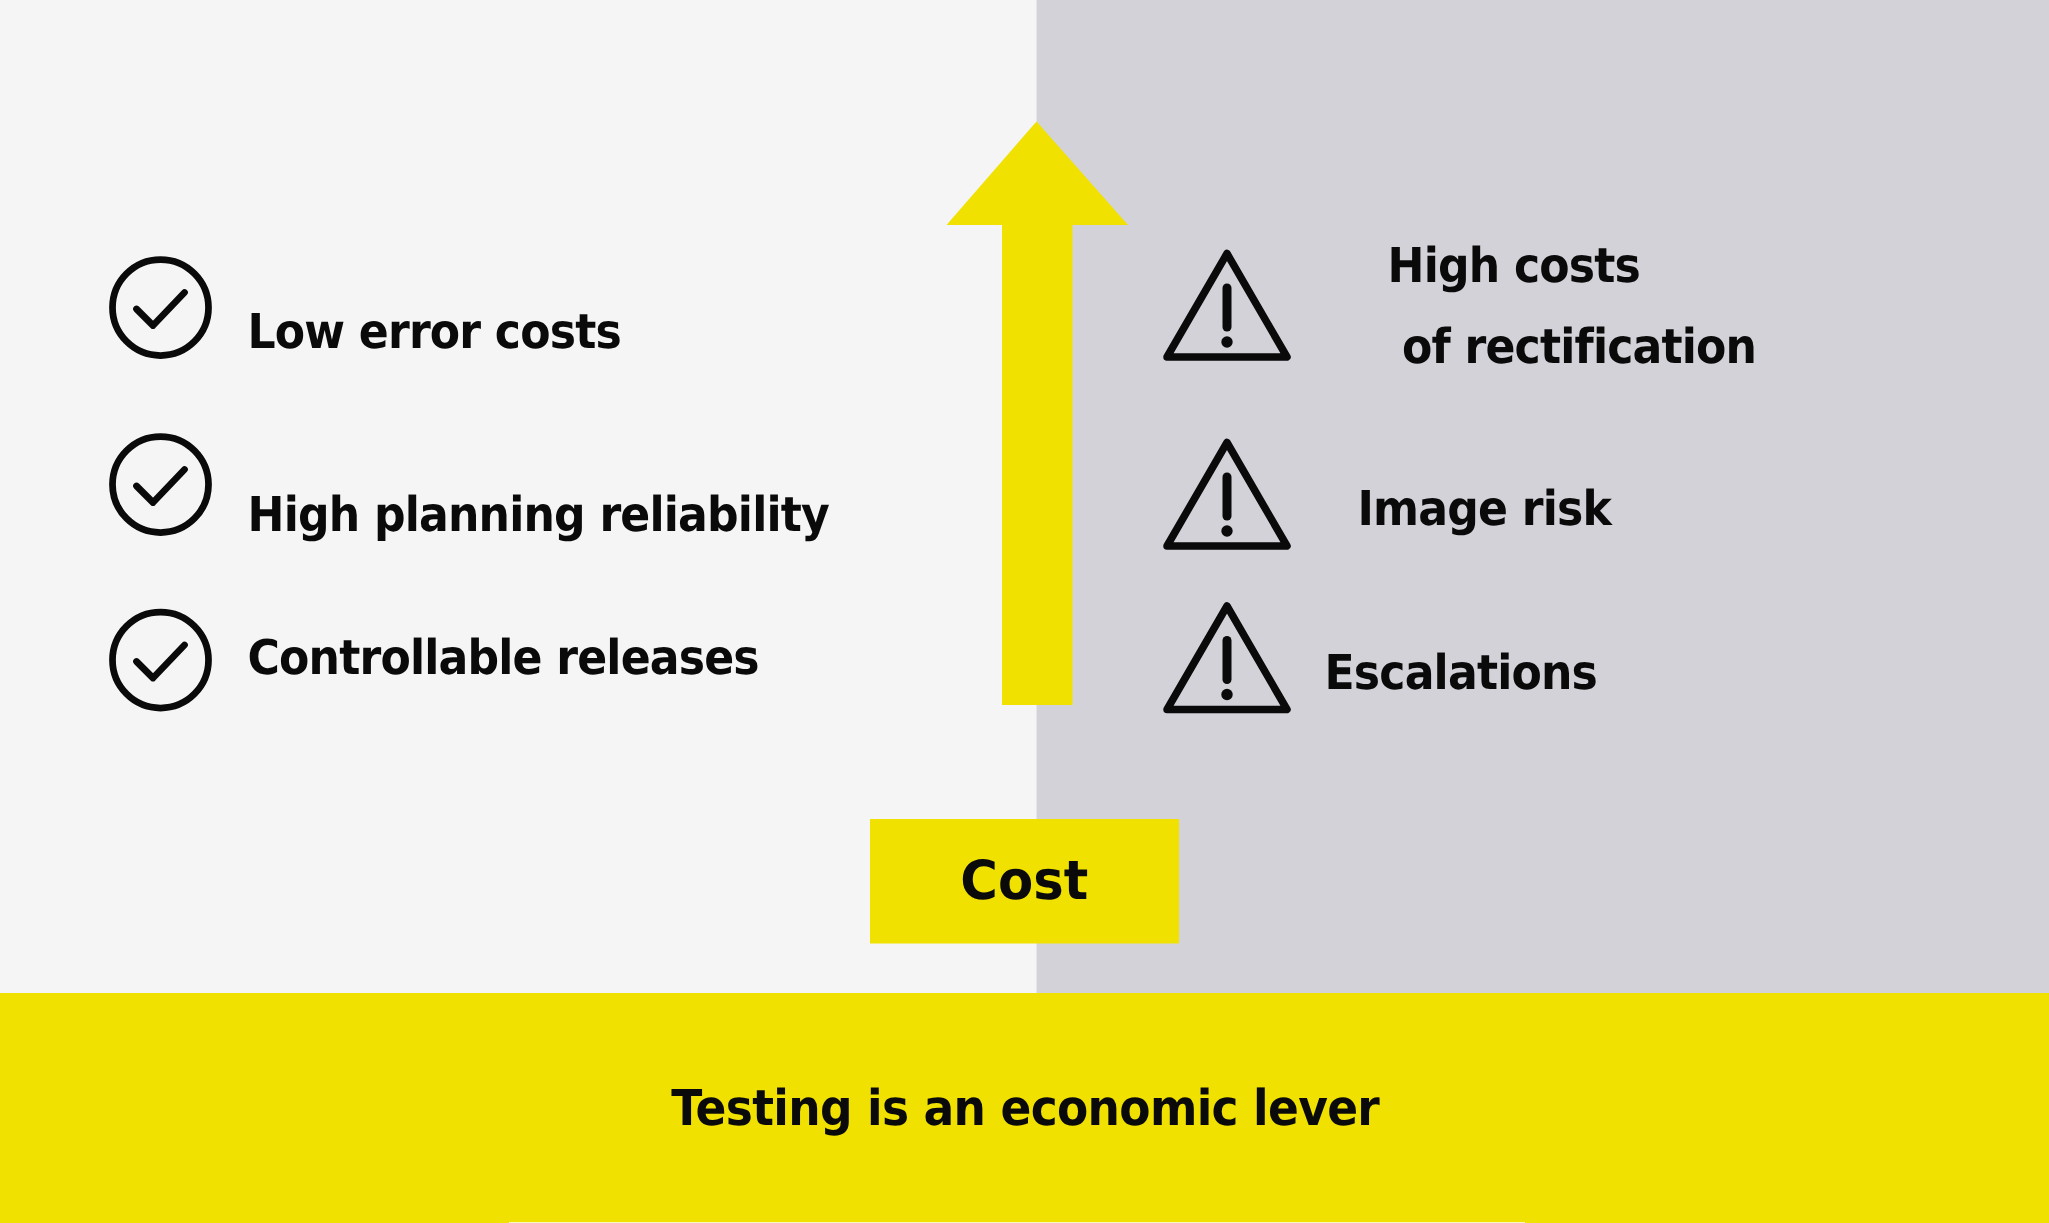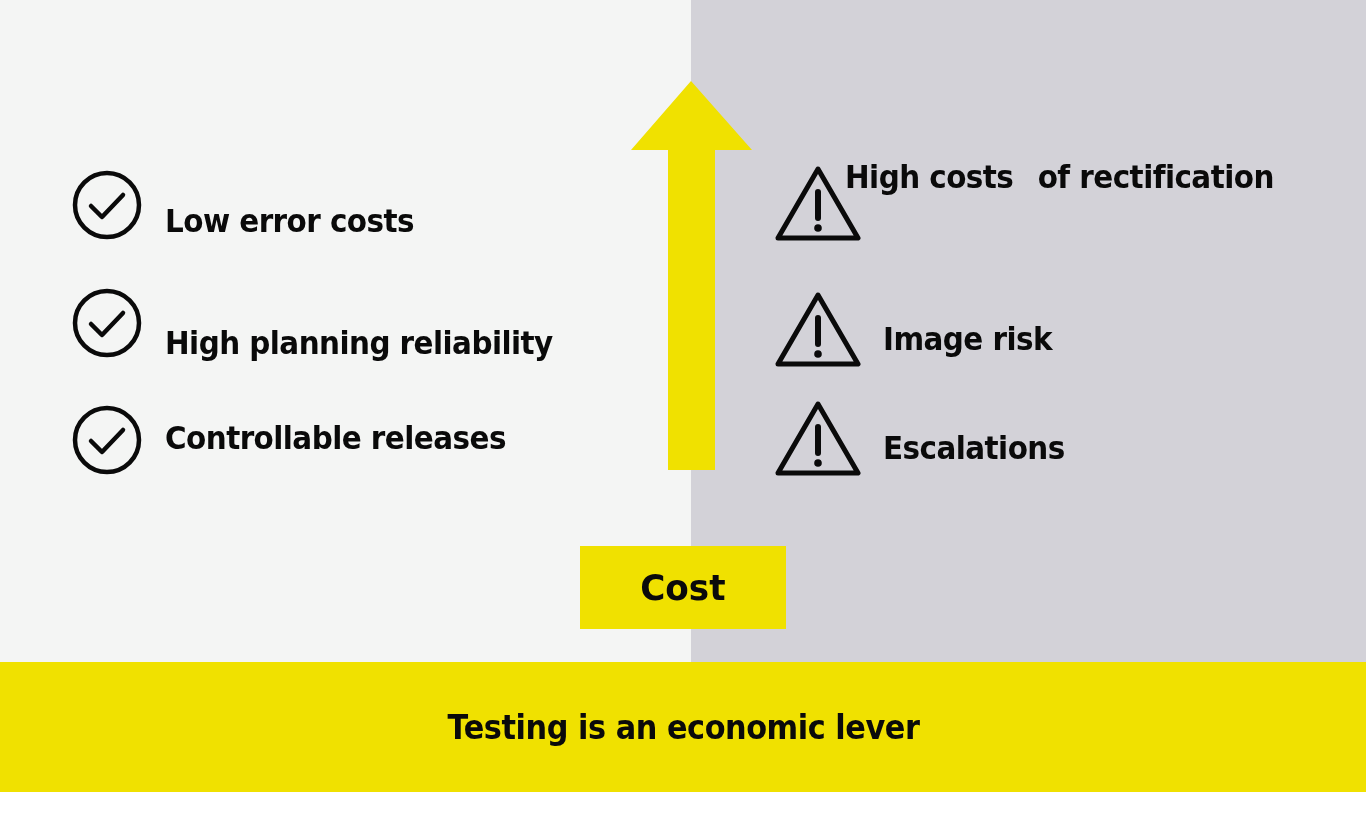--- a/index.html
+++ b/index.html
@@ -1,20 +1,20 @@
 <!DOCTYPE html>
 <html><head>
 <meta charset="utf-8">
 <style>
   * { margin:0; padding:0; box-sizing:border-box; }
   html, body { width:1366px; height:815px; overflow:hidden; }
   body { position:relative; font-family:"DejaVu Sans", sans-serif; }
   .bg-left { position:absolute; left:0; top:0; width:691px; height:662px; }
   .bg-right { position:absolute; left:691px; top:0; width:675px; height:662px; }
-  .band { position:absolute; left:0; top:662px; width:1366px; height:130px; display:flex; align-items:center; justify-content:center; }
+  .band { position:absolute; left:0; top:662px; width:1366px; height:153px; display:flex; align-items:center; justify-content:center; }
   .band-text { font-weight:bold; font-size:33px; color:#0a0a0a; letter-spacing:-0.5px; transform:scaleX(0.92); }
   .arrow { position:absolute; left:0; top:0; width:1366px; height:662px; pointer-events:none; }
   .item { position:absolute; display:flex; align-items:center; }
   .item .label { font-weight:bold; font-size:32px; color:#0a0a0a; letter-spacing:-0.6px; white-space:nowrap; transform-origin:left center; transform:scaleX(0.92); }
   .icon { position:absolute; }
   .cost-box { position:absolute; left:580px; top:546px; width:206px; height:83px; display:flex; align-items:center; justify-content:center; }
   .cost-text { font-weight:bold; font-size:36px; color:#0a0a0a; transform:scaleX(0.95); }
   .multi { line-height:54px; }
 </style>
 </head>
@@ -49,31 +49,31 @@
 </svg>
 <div class="item" style="left:165px;top:419px;">
   <span class="label">Controllable releases</span>
 </div>
 
 <svg class="icon" style="left:774px;top:164px;" width="88" height="78" viewBox="0 0 88 78">
   <polygon points="44,5 84,74 4,74" fill="none" stroke="#0a0a0a" stroke-width="5" stroke-linejoin="round"></polygon>
   <line x1="44" y1="28" x2="44" y2="54" stroke="#0a0a0a" stroke-width="6" stroke-linecap="round"></line>
   <circle cx="44" cy="64" r="3.8" fill="#0a0a0a"></circle>
 </svg>
-<div class="item multi" style="left:845px;top:150px;flex-direction:row;align-items:flex-start;">
+<div class="item multi" style="left:925px;top:150px;flex-direction:column;align-items:flex-start;">
   <span class="label">High costs</span>
   <span class="label" style="white-space:pre;"> of rectification</span>
 </div>
 
 <svg class="icon" style="left:774px;top:290px;" width="88" height="78" viewBox="0 0 88 78">
   <polygon points="44,5 84,74 4,74" fill="none" stroke="#0a0a0a" stroke-width="5" stroke-linejoin="round"></polygon>
   <line x1="44" y1="28" x2="44" y2="54" stroke="#0a0a0a" stroke-width="6" stroke-linecap="round"></line>
   <circle cx="44" cy="64" r="3.8" fill="#0a0a0a"></circle>
 </svg>
-<div class="item" style="left:883px;top:320px;justify-content:flex-end;">
+<div class="item" style="left:905px;top:320px;justify-content:flex-end;">
   <span class="label">Image risk</span>
 </div>
 
 <svg class="icon" style="left:774px;top:399px;" width="88" height="78" viewBox="0 0 88 78">
   <polygon points="44,5 84,74 4,74" fill="none" stroke="#0a0a0a" stroke-width="5" stroke-linejoin="round"></polygon>
   <line x1="44" y1="28" x2="44" y2="54" stroke="#0a0a0a" stroke-width="6" stroke-linecap="round"></line>
   <circle cx="44" cy="64" r="3.8" fill="#0a0a0a"></circle>
 </svg>
 <div class="item" style="left:883px;top:429px;text-align:center;">
   <span class="label">Escalations</span>

